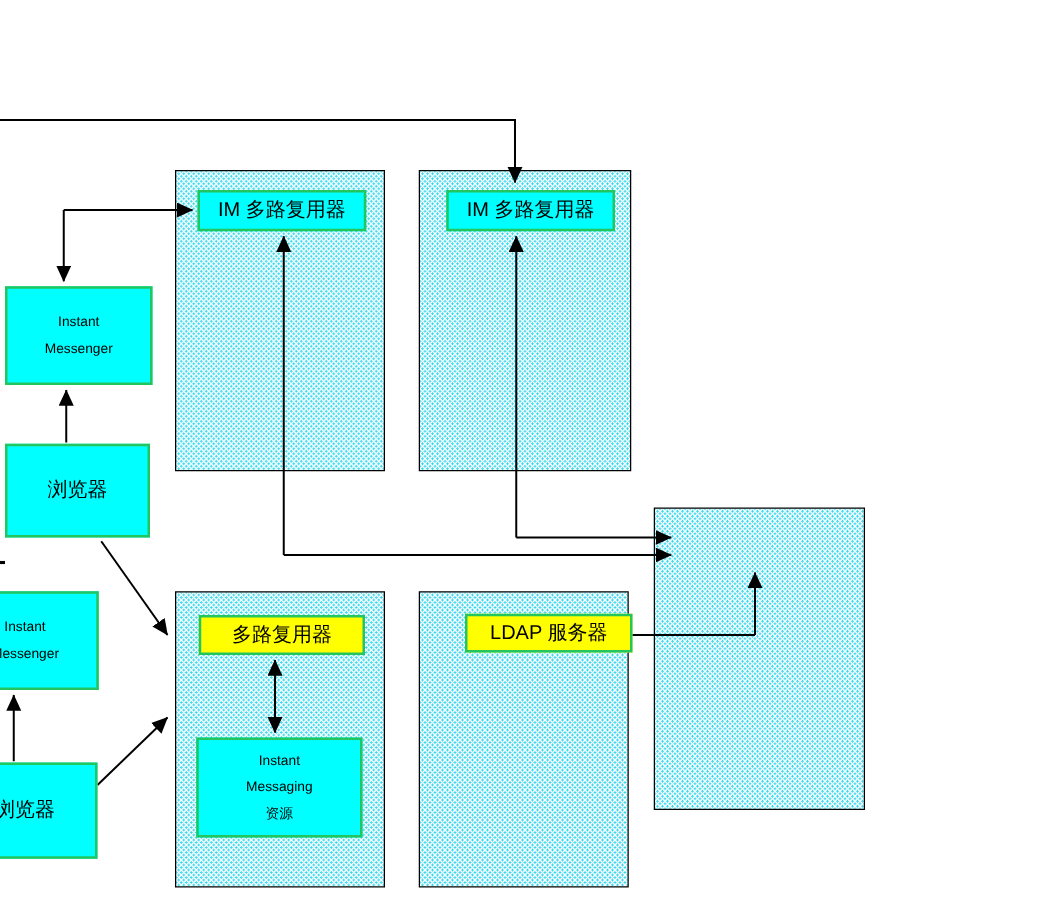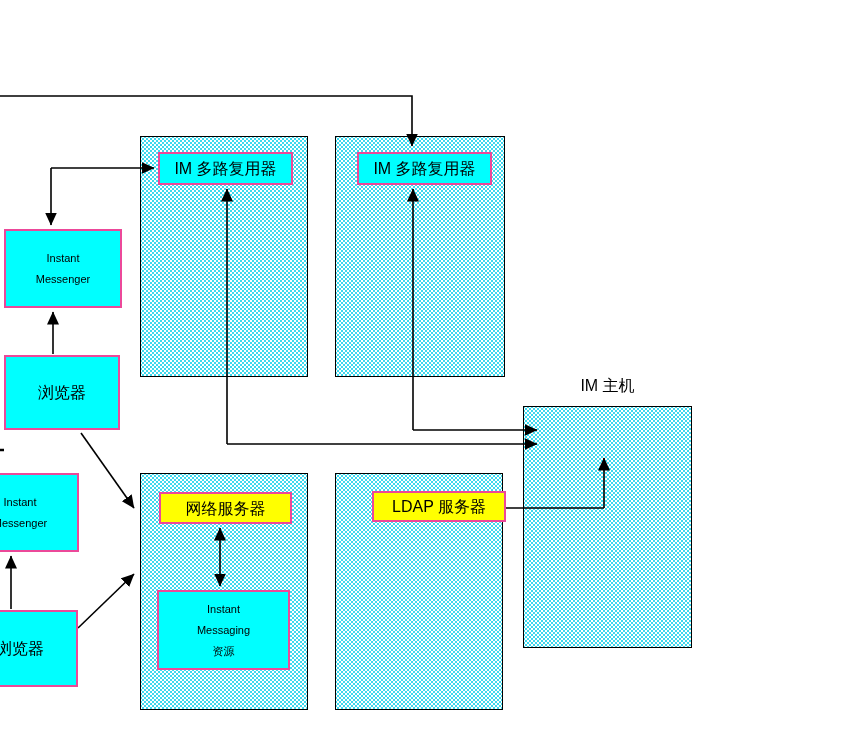--- a/index.html
+++ b/index.html
@@ -21,21 +21,21 @@
       radial-gradient(circle,#3dd9ee 0.9px, rgba(255,255,255,0) 1.1px),
       radial-gradient(circle,#3dd9ee 0.9px, rgba(255,255,255,0) 1.1px);
     background-size:4px 4px;
     background-position:0 0,2px 2px;
     z-index:1;
   }
   
   .node{
     position:absolute;
     box-sizing:border-box;
-    border:2px solid #ec4899;
+    border:2px solid #22c55e;
     display:flex;
     align-items:center;
     justify-content:center;
     text-align:center;
     font-size:16px;
     line-height:21px;
     white-space:pre-line;
     z-index:3;
   }
   .cyan{background:#00ffff;}
@@ -102,28 +102,27 @@
       <path d="M 220,556 V 528" marker-end="url(#arrow)"></path>
       <path d="M 220,556 V 586" marker-end="url(#arrow)"></path>
       <path d="M 53,354 V 312" marker-end="url(#arrow)"></path>
       <path d="M 11,609 V 556" marker-end="url(#arrow)"></path>
       <path d="M 81,433 L 134,508" marker-end="url(#arrow)"></path>
       <path d="M 78,628 L 134,574" marker-end="url(#arrow)"></path>
       <path d="M 0,450 H 4" stroke-width="2.5"></path>
     </g>
   </svg>
 
-  <div class="region-title" id="label-im-host">IM 主机</div>
 
   <div class="node cyan" id="node-mux-1">IM 多路复用器</div>
 
   <div class="node cyan" id="node-mux-2">IM 多路复用器</div>
 
 
-  <div class="node yellow" id="node-web-server">网络服务器</div>
+  <div class="node yellow" id="node-web-server">多路复用器</div>
 
   <div class="node yellow" id="node-ldap-server">LDAP 服务器</div>
 
   <div class="node cyan latin" id="node-instant-messenger-1">Instant
 Messenger</div>
 
   <div class="node cyan" id="node-browser-1">浏览器</div>
 
   <div class="node cyan latin" id="node-instant-messenger-2">Instant
 Messenger</div>

